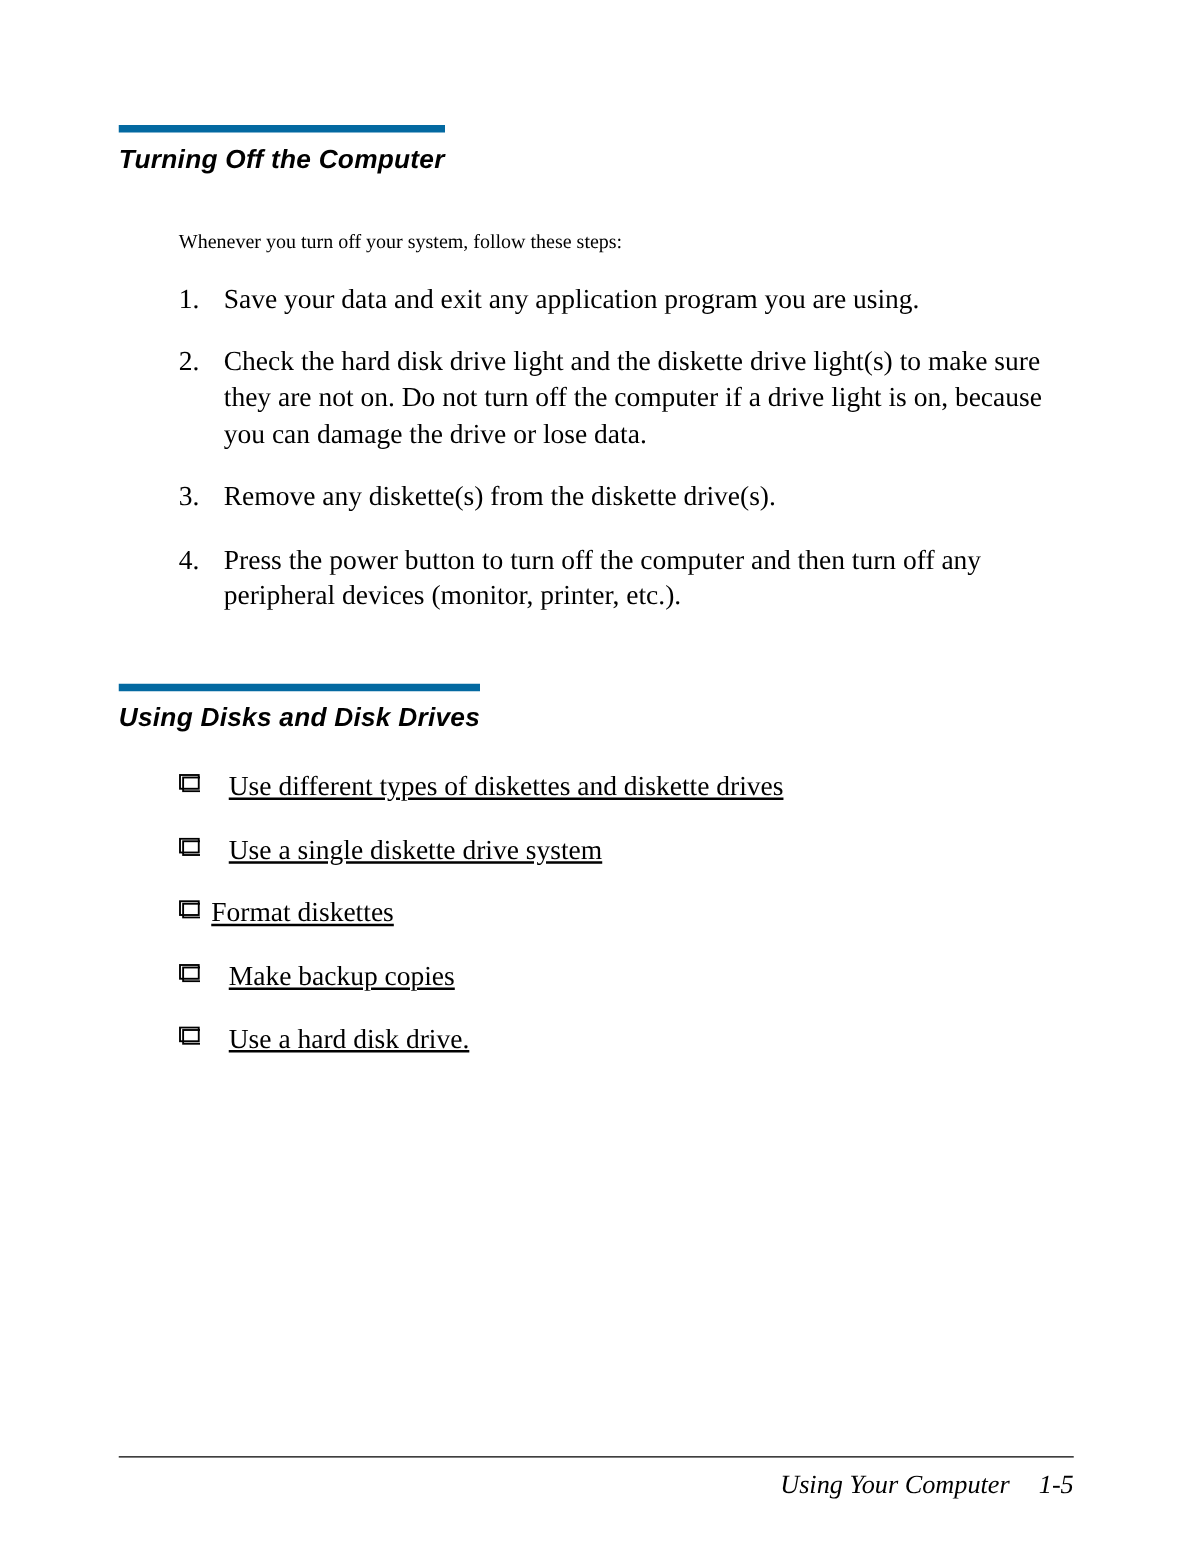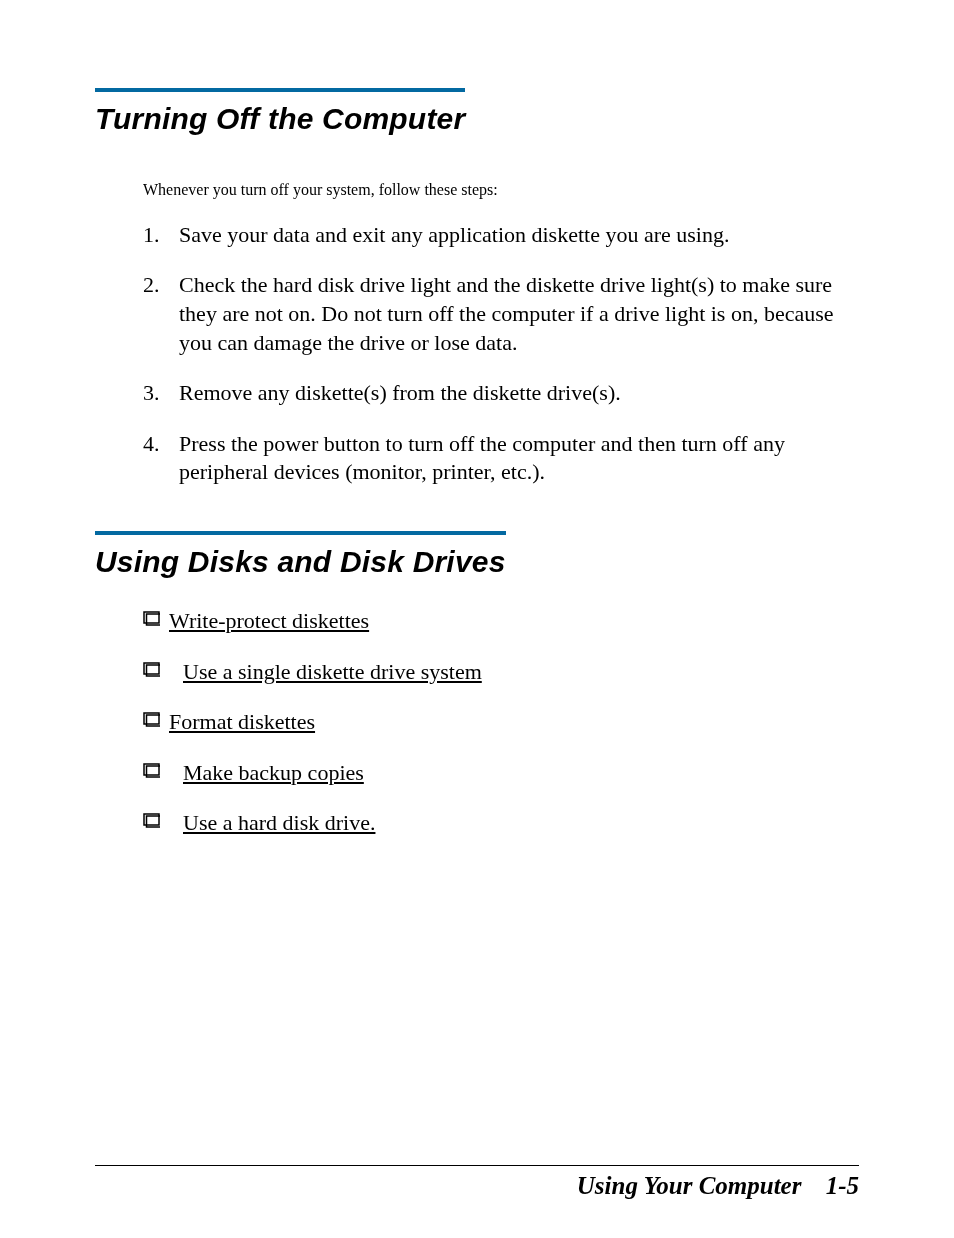--- a/index.html
+++ b/index.html
@@ -16,24 +16,24 @@
     .page {
       padding: 88px 95px 50px 95px;
       box-sizing: border-box;
       height: 100%;
       position: relative;
     }
     .section-heading {
       font-family: 'Arial', 'Helvetica', sans-serif;
       font-weight: bold;
       font-style: italic;
-      font-size: 30px;
-      border-top: 4px solid #0369a1;
+      font-size: 21px;
+      border-top: 6px solid #0369a1;
       padding-top: 10px;
-      margin: 0 0 28px 0;
+      margin: 12px 0 28px 0;
       display: inline-block;
       padding-right: 0;
       letter-spacing: 0.2px;
     }
     .intro {
       margin-left: 48px;
       margin-right: 0;
       font-size: 16px;
       line-height: 1.3;
       margin-bottom: 20px;
@@ -96,67 +96,66 @@
       left: 95px;
       right: 95px;
       bottom: 72px;
       border-top: 1.5px solid #000;
     }
     .footer {
       position: absolute;
       right: 95px;
       bottom: 38px;
       font-style: italic;
-      font-size: 25px;
-      font-weight: bold;
+      font-size: 21px;
     }
     .footer .pagenum {
       font-style: italic;
       margin-left: 18px;
     }
   </style>
 </head>
 <body>
 
 <div class="page">
 
   <div>
     <h2 class="section-heading">Turning Off the Computer</h2>
     <p class="intro">Whenever you turn off your system, follow these steps:</p>
     <ol class="ordered-list">
       <li>
         <span class="num">1.</span>
-        <span class="txt">Save your data and exit any application diskette you are using.</span>
+        <span class="txt">Save your data and exit any application program you are using.</span>
       </li>
       <li>
         <span class="num">2.</span>
         <span class="txt">Check the hard disk drive light and the diskette drive light(s) to make sure they are not on. Do not turn off the computer if a drive light is on, because you can damage the drive or lose data.</span>
       </li>
       <li>
         <span class="num">3.</span>
         <span class="txt">Remove any diskette(s) from the diskette drive(s).</span>
       </li>
       <li>
         <span class="num">4.</span>
         <span class="txt">Press the power button to turn off the computer and then turn off any peripheral devices (monitor, printer, etc.).</span>
       </li>
     </ol>
   </div>
 
   <div class="section2">
     <h2 class="section-heading">Using Disks and Disk Drives</h2>
     <ul class="bullet-list">
-      <li class="tight">
-        <span class="bullet-icon">
-          <svg viewBox="0 0 17 15">
-              <rect x="1" y="1" width="15" height="11" fill="none" stroke="#000" stroke-width="1.5"></rect>
-              <rect x="3.5" y="3" width="15" height="11" fill="none" stroke="#000" stroke-width="1.5"></rect>
-            </svg>
-        </span>
-        <span class="txt">Write-protect diskettes</span>
+      <li>
+        <span class="bullet-icon">
+          <svg viewBox="0 0 17 15">
+              <rect x="1" y="1" width="15" height="11" fill="none" stroke="#000" stroke-width="1.5"></rect>
+              <rect x="3.5" y="3" width="15" height="11" fill="none" stroke="#000" stroke-width="1.5"></rect>
+            </svg>
+        </span>
+        <span class="txt">Use different types of diskettes and diskette drives</span>
       </li>
       <li>
         <span class="bullet-icon">
           <svg viewBox="0 0 17 15">
               <rect x="1" y="1" width="15" height="11" fill="none" stroke="#000" stroke-width="1.5"></rect>
               <rect x="3.5" y="3" width="15" height="11" fill="none" stroke="#000" stroke-width="1.5"></rect>
             </svg>
         </span>
         <span class="txt">Use a single diskette drive system</span>
       </li>

